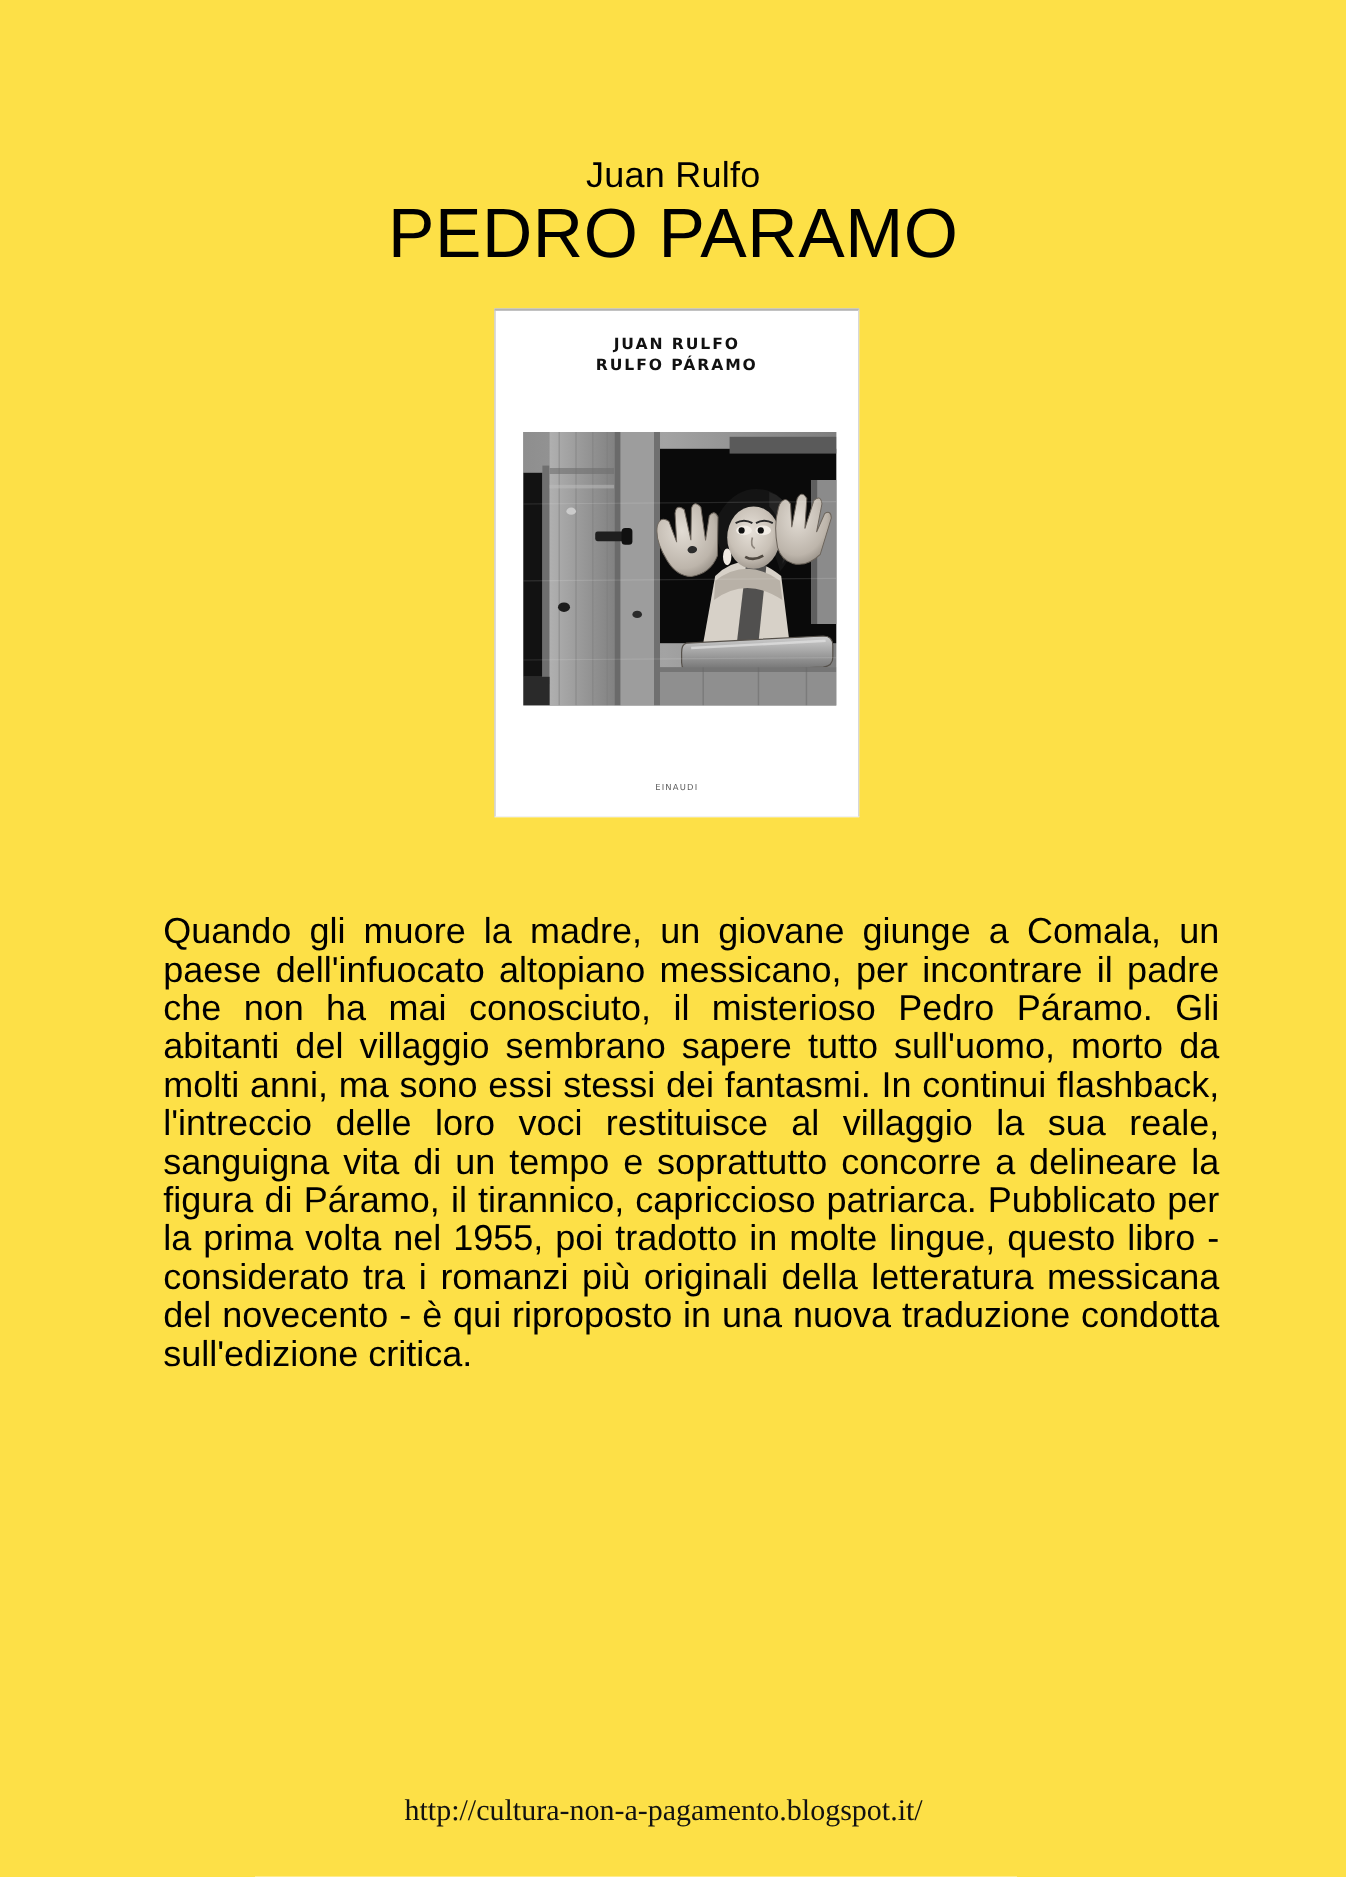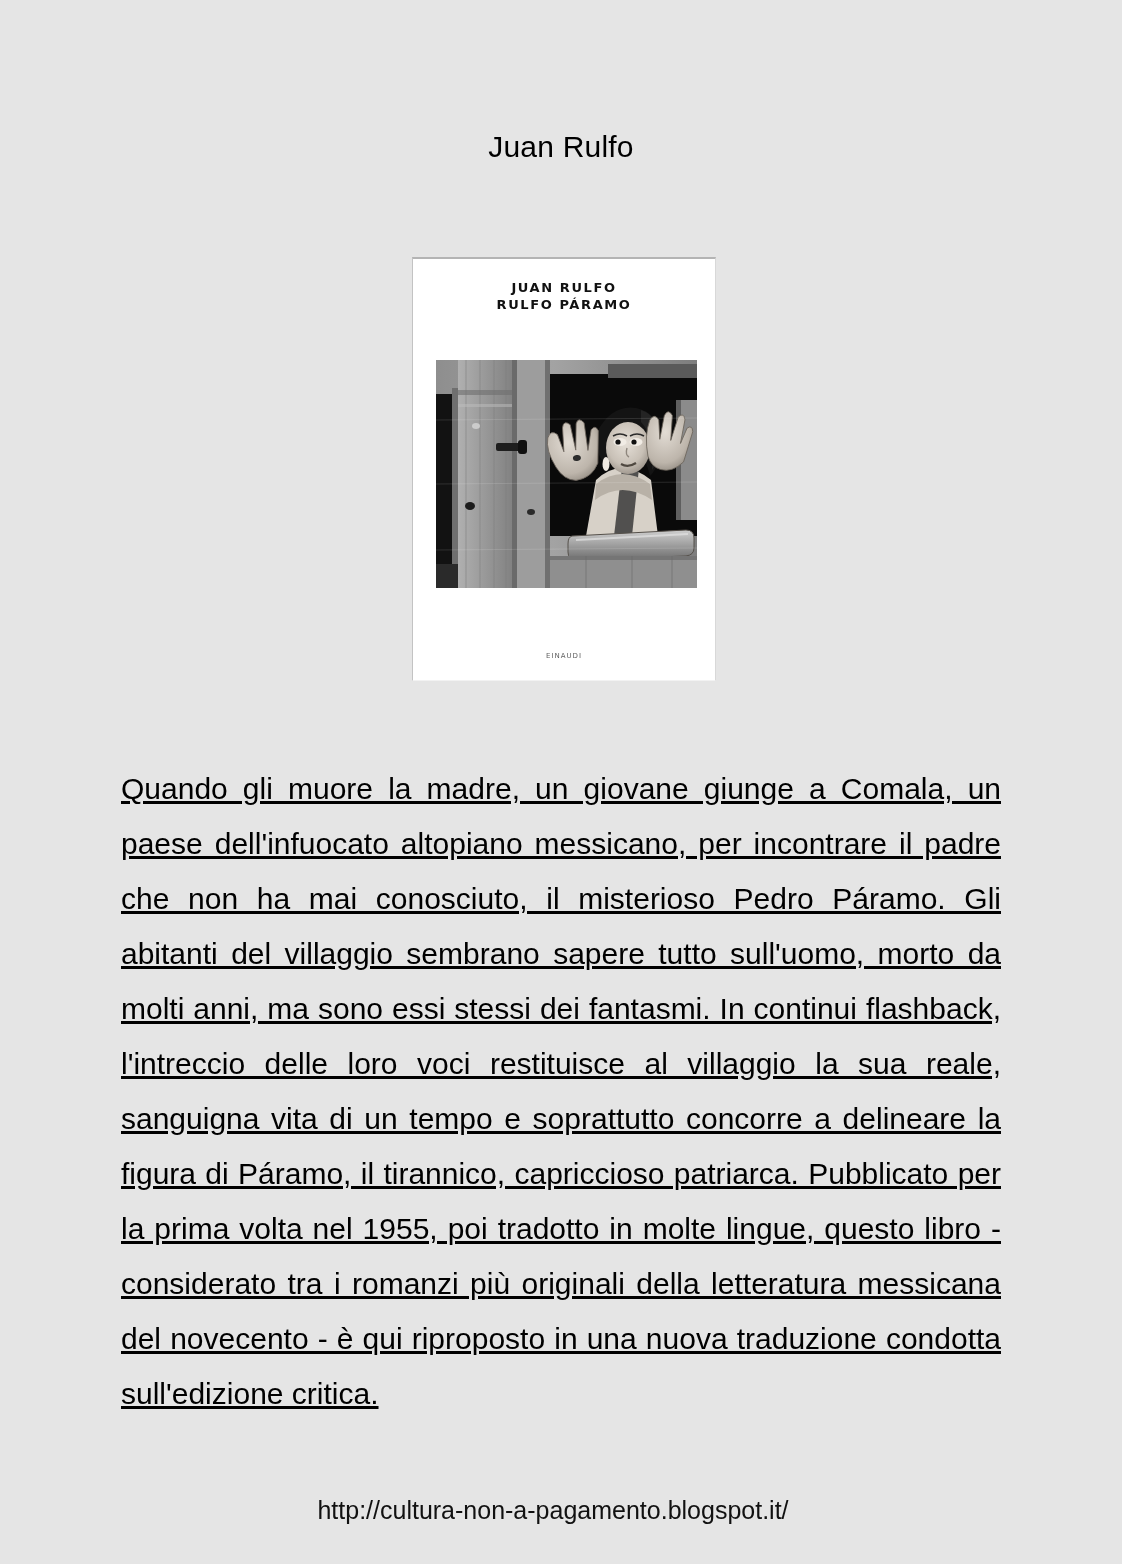--- a/index.html
+++ b/index.html
@@ -12,21 +12,21 @@
     height: 1564px;
     position: relative;
     font-family: "Liberation Sans", sans-serif;
     color: #000000;
     overflow: hidden;
   }
 
   .page {
     position: absolute;
     inset: 0;
-    background: #e5e5e5;
+    background: #fde047;
   }
 
   
   .author-line {
     position: absolute;
     top: 130px;
     left: 0;
     width: 1122px;
     text-align: center;
     font-size: 30px;
@@ -97,53 +97,53 @@
     font-weight: 400;
     font-size: 7px;
     letter-spacing: 1px;
     color: #5e5e5e;
     filter: blur(0.4px);
   }
 
   
   .blurb {
     position: absolute;
-    left: 121px;
+    left: 136px;
     top: 731px;
     width: 880px;
     text-align: justify;
     text-align-last: left;
     font-size: 30px;
-    line-height: 55px;
+    line-height: 32px;
     font-weight: 400;
     font-stretch: condensed;
     word-spacing: 0px;
-    text-decoration: underline;
   }
 
   
   .footer-url {
     position: absolute;
     left: 0;
     top: 1495px;
     width: 1106px;
     text-align: center;
-    font-family: Liberation Sans, sans-serif;
+    font-family: Liberation Serif, serif;
     font-size: 25px;
     line-height: 30px;
     color: #111111;
   }
 </style>
 </head>
 <body>
 
 <div class="page">
 
   <div class="author-line">Juan Rulfo</div>
 
+  <div class="book-title">PEDRO PARAMO</div>
 
   <div class="cover">
 
     <div class="cover-title-block">
       <div>JUAN RULFO</div>
       <div>RULFO PÁRAMO</div>
     </div>
 
     <div class="cover-photo">
       <svg width="261" height="228" viewBox="0 0 261 228" xmlns="http://www.w3.org/2000/svg" role="img">

